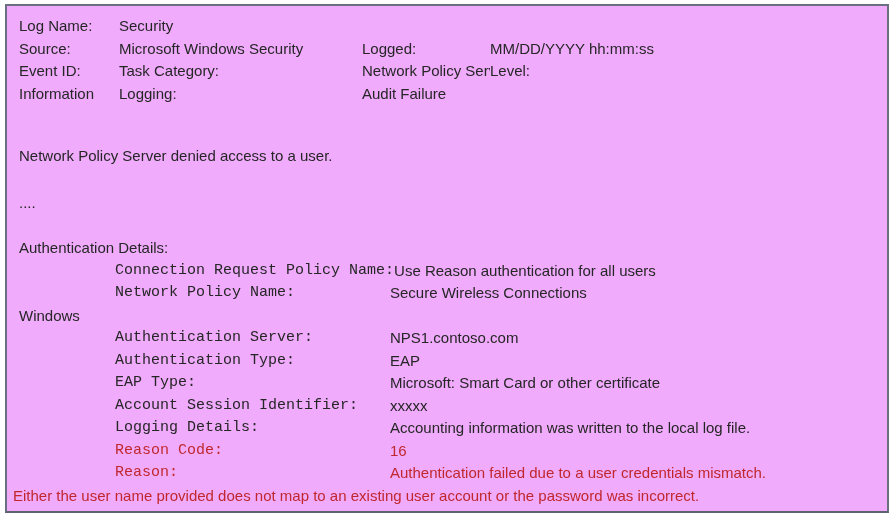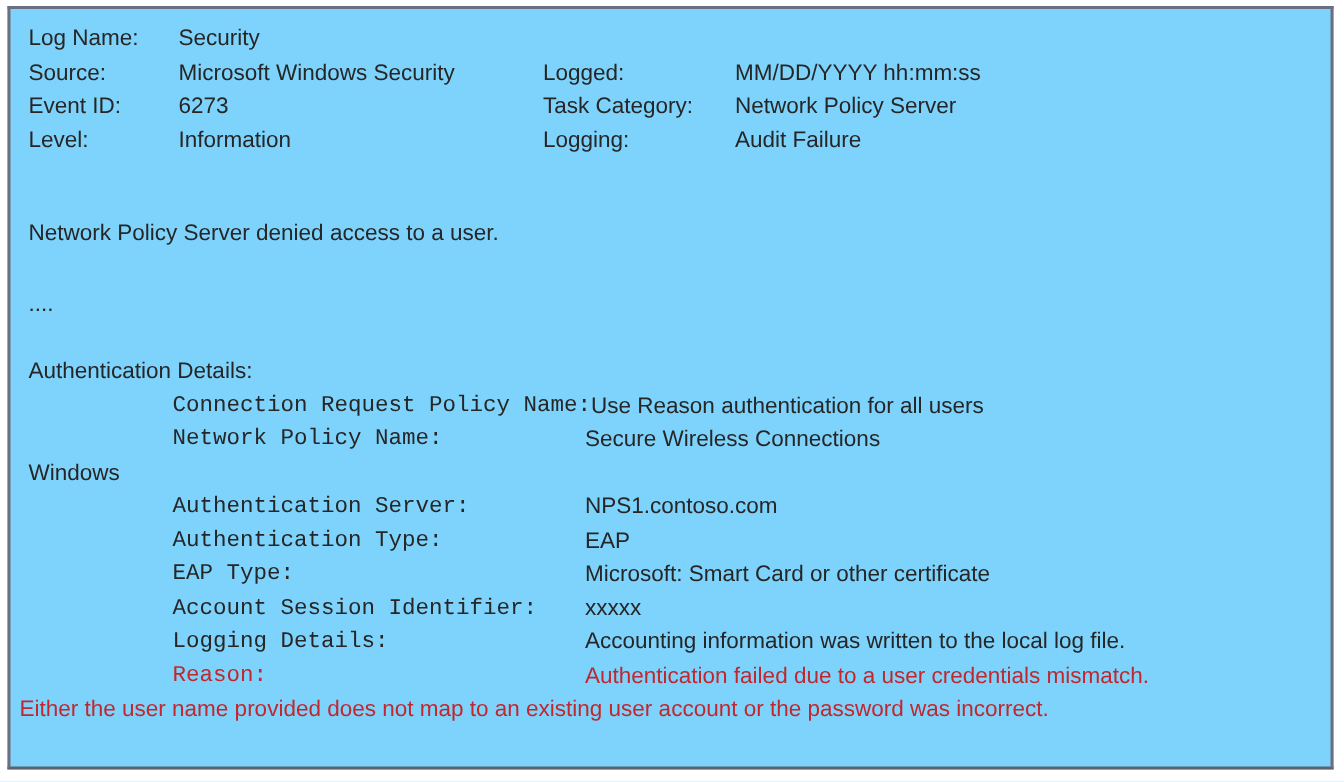--- a/index.html
+++ b/index.html
@@ -15,21 +15,21 @@
   }
   .frame {
     position: absolute;
     left: 5px;
     top: 4px;
     width: 884px;
     height: 509px;
     border: 2px solid #6a7080;
     border-bottom-color: #5c626e;
     box-sizing: border-box;
-    background: #7dd3fc;
+    background: #f0abfc;
   }
   .content {
     padding: 9px 12px 0 12px;
     line-height: 22.5px;
   }
   
   .hdr-grid {
     display: grid;
     grid-template-columns: 100px 243px 128px auto;
   }
@@ -68,21 +68,20 @@
       <span>Security</span>
       <span></span>
       <span></span>
 
       <span>Source:</span>
       <span>Microsoft Windows Security</span>
       <span>Logged:</span>
       <span>MM/DD/YYYY hh:mm:ss</span>
 
       <span>Event ID:</span>
-      <span>6273</span>
       <span>Task Category:</span>
       <span>Network Policy Server</span>
 
       <span>Level:</span>
       <span>Information</span>
       <span>Logging:</span>
       <span>Audit Failure</span>
     </div>
 
     <div class="desc">Network Policy Server denied access to a user.</div>
@@ -116,20 +115,24 @@
     </div>
     <div class="auth-row">
       <span class="auth-label">Account Session Identifier:</span>
       <span class="auth-value">xxxxx</span>
     </div>
     <div class="auth-row">
       <span class="auth-label">Logging Details:</span>
       <span class="auth-value">Accounting information was written to the local log file.</span>
     </div>
     <div class="auth-row red">
+      <span class="auth-label">Reason Code:</span>
+      <span class="auth-value">16</span>
+    </div>
+    <div class="auth-row red">
       <span class="auth-label">Reason:</span>
       <span class="auth-value">Authentication failed due to a user credentials mismatch.</span>
     </div>
 
     <div class="footer-note red">Either the user name provided does not map to an existing user account or the password was incorrect.</div>
 
   </div>
 </div>
 
 </body></html>

